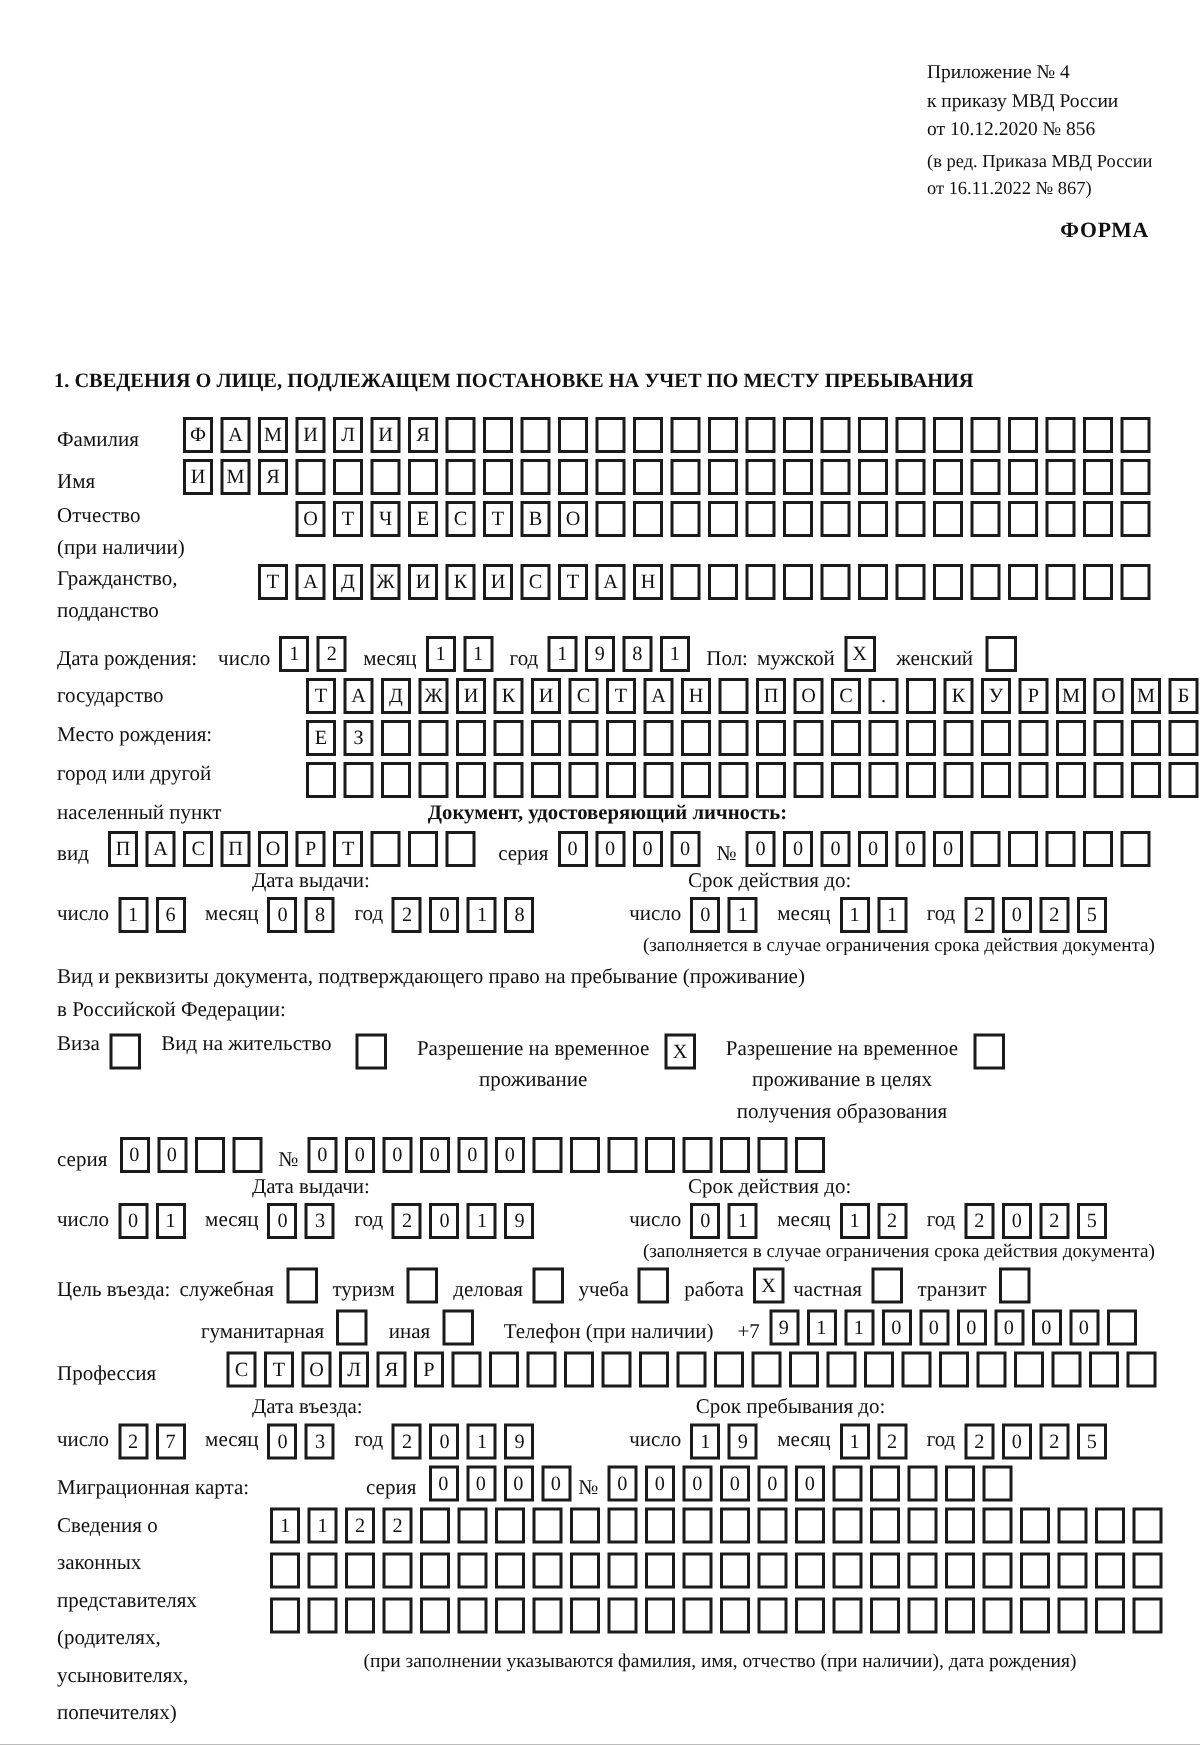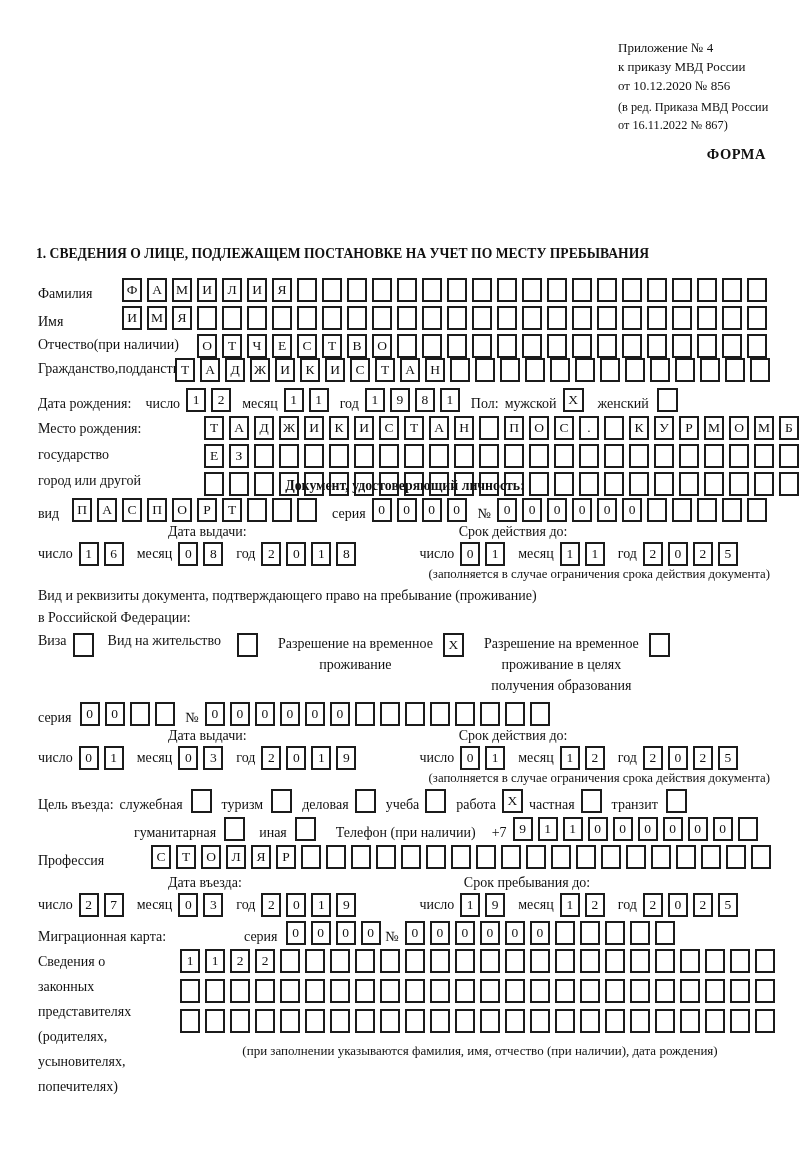--- a/index.html
+++ b/index.html
@@ -19,21 +19,21 @@
   .blank-line{display:inline-block;width:52px;border-bottom:2px solid #111;margin-left:10px;vertical-align:baseline;}
   .sec{position:absolute;top:246px;left:36px;width:740px;font-weight:bold;font-size:13.6px;}
   .body{position:absolute;top:278px;left:38px;width:734px;font-size:14px;}
 
   .frow{display:flex;align-items:flex-end;margin-bottom:4px;}
   .frow.top{align-items:flex-start;}
   .lbl{flex:0 0 auto;}
   .w84{width:84px;}
   .w137{width:137px;}
   .w167{width:167px;}
-  .lbl2{display:flex;flex-direction:row;line-height:21px;}
+  .lbl2{display:flex;flex-direction:column;line-height:21px;}
   .lblcol{display:flex;flex-direction:column;line-height:26px;flex:0 0 auto;}
   .cells{display:flex;flex-wrap:nowrap;}
   .cell{
     box-sizing:border-box;display:inline-block;flex:0 0 auto;
     width:20px;height:24px;margin-right:5px;
     border:2px solid #1b1b1b;
     text-align:center;font-size:13.5px;line-height:20px;color:#111;
     background:#fff;
   }
   .chk{
@@ -232,23 +232,24 @@
         </span>
       <span class="mini-lbl ml6">Пол:</span>
       <span class="mini-lbl ml6 mr6">мужской</span>
       <span class="chk">X</span>
       <span class="mini-lbl ml14 mr8">женский</span>
       <span class="chk"></span>
     </div>
 
     <div class="frow top" style="margin-bottom:0;">
       <span class="lblcol" style="width:166px;">
+        <span>государство</span>
         <span>Место рождения:</span>
-        <span>государство</span>
         <span>город или другой</span>
+        <span>населенный пункт</span>
       </span>
       <span class="cellrows">
         <span class="cells">
             <span class="cell">Т</span>
             <span class="cell">А</span>
             <span class="cell">Д</span>
             <span class="cell">Ж</span>
             <span class="cell">И</span>
             <span class="cell">К</span>
             <span class="cell">И</span>

